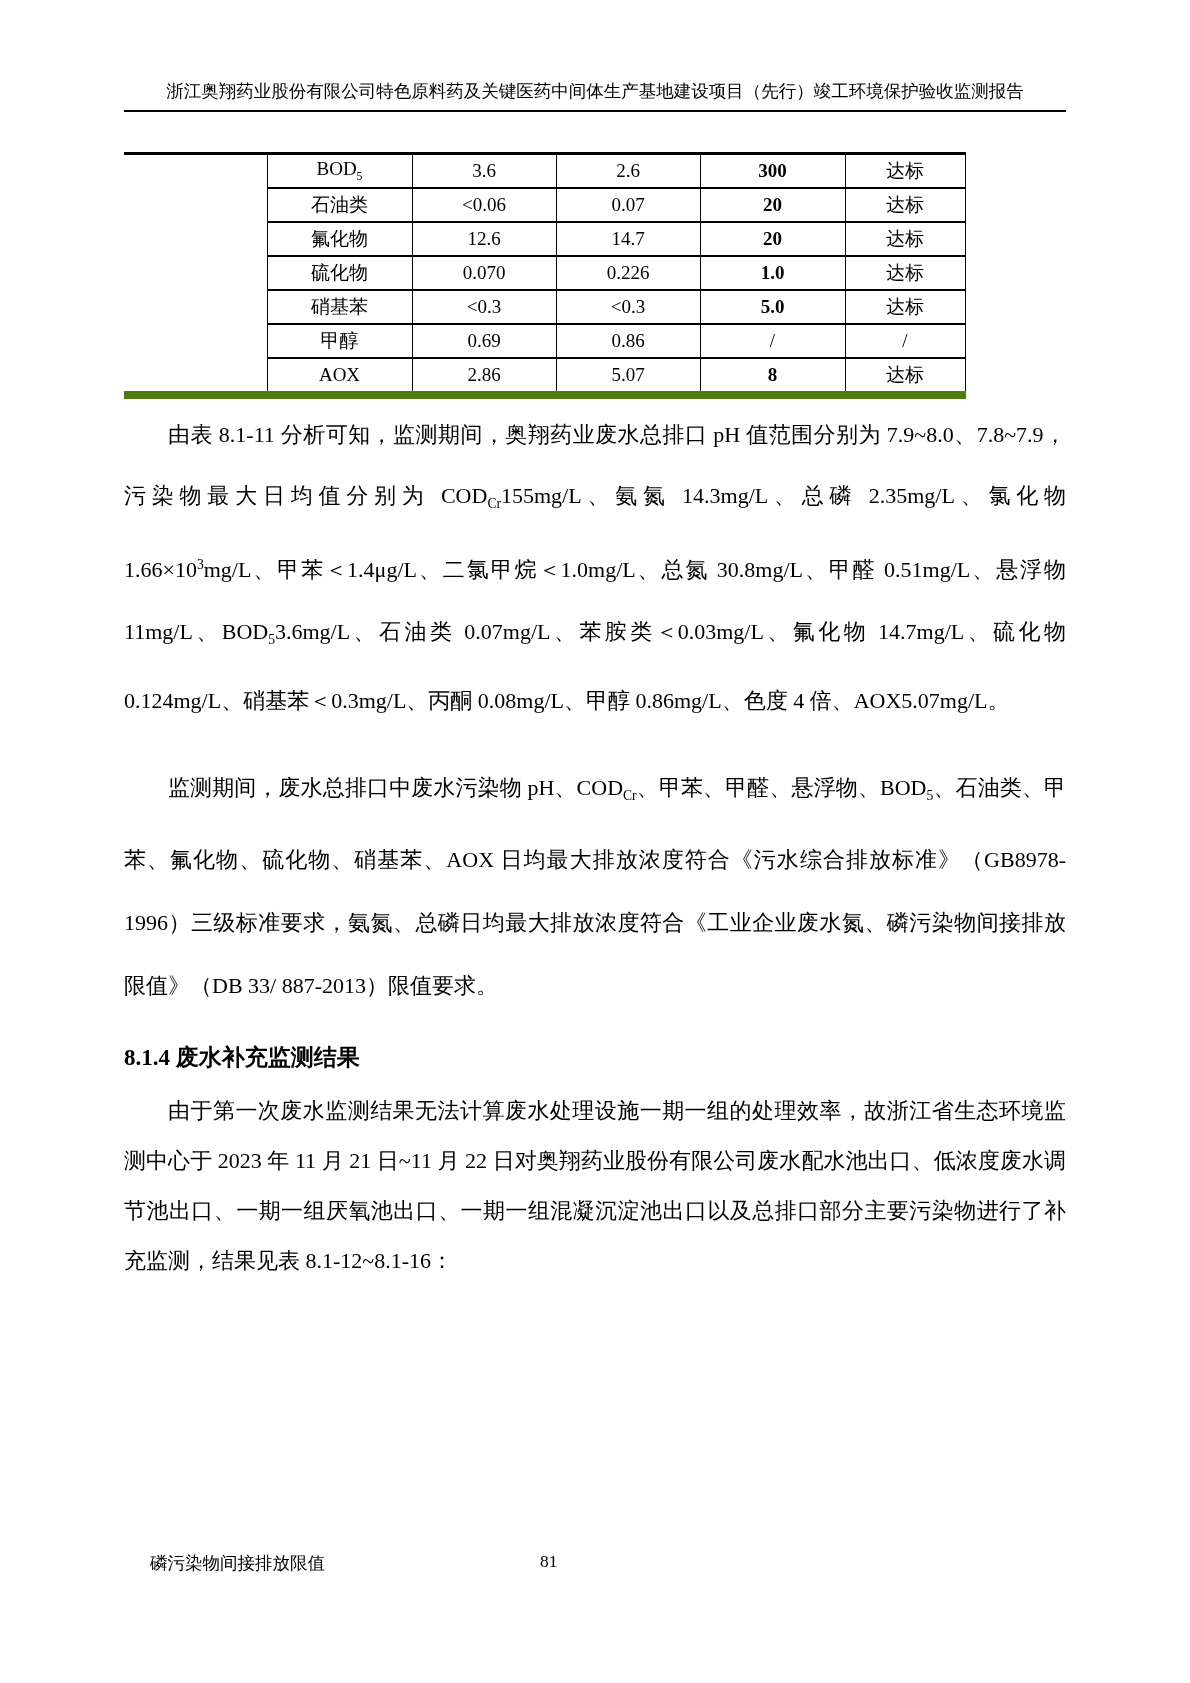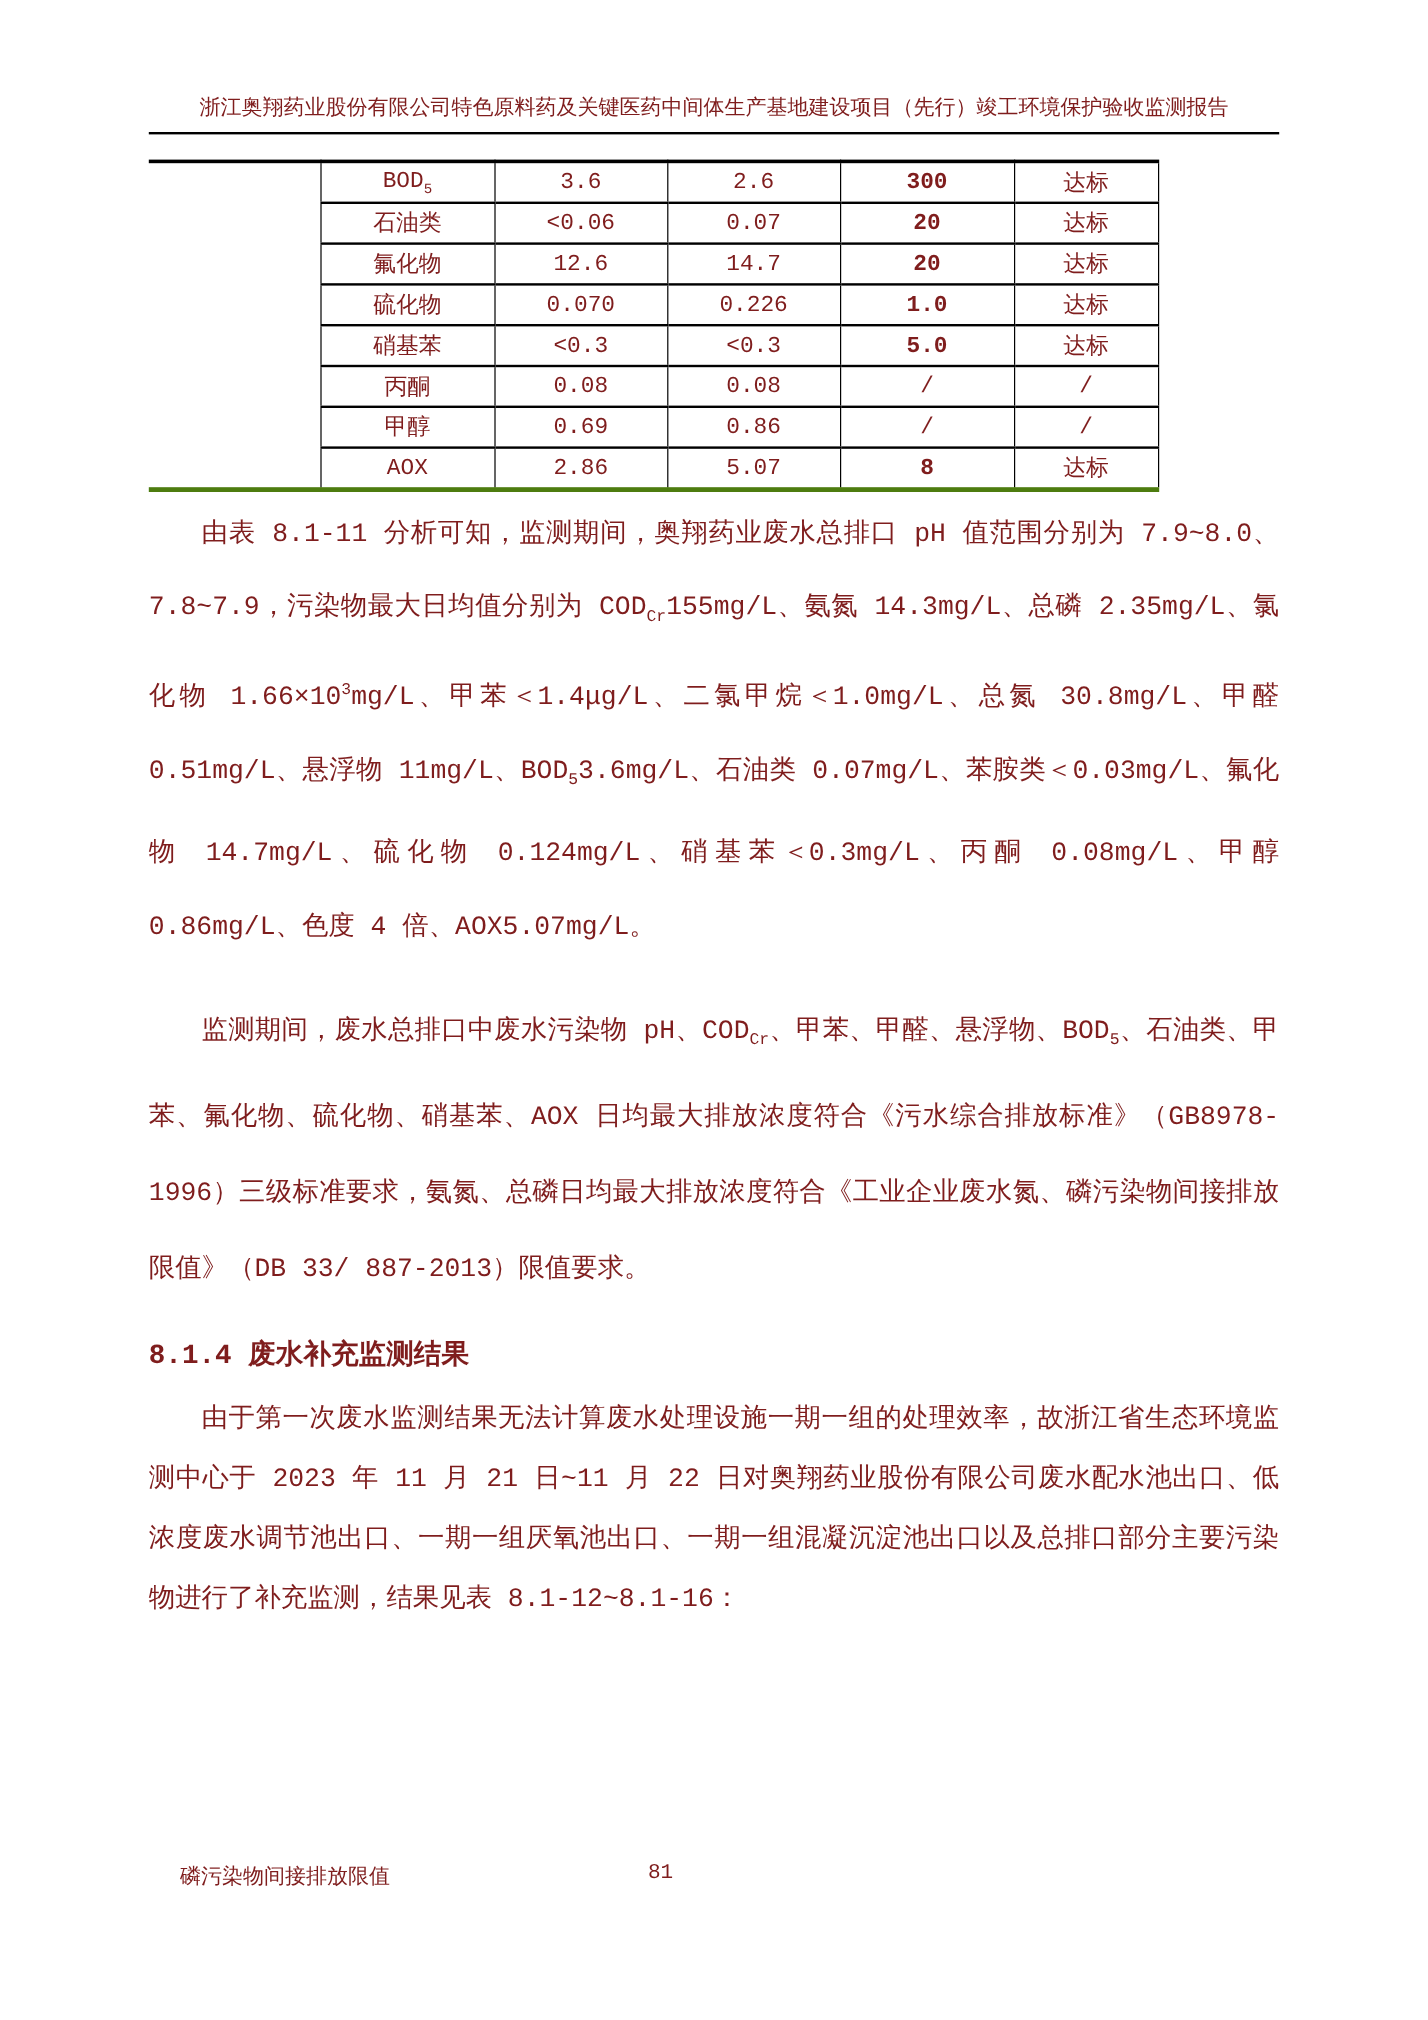--- a/index.html
+++ b/index.html
@@ -1,22 +1,22 @@
 <!DOCTYPE html>
 <html><head>
 <meta charset="utf-8">
 <style>
   html, body { margin: 0; padding: 0; background: #ffffff; }
   .page {
     position: relative;
     width: 1190px;
     height: 1683px;
     background: #ffffff;
-    color: #7f1d1d;
-    font-family: Liberation Mono, monospace;
+    color: #000000;
+    font-family: Liberation Serif, serif;
     overflow: hidden;
   }
   .content {
     position: absolute;
     left: 124px;
     top: 0;
     width: 942px;
   }
   
   .doc-header { padding-top: 80px; }
@@ -29,23 +29,23 @@
   .doc-header-rule {
     border: none;
     border-top: 2px solid #000;
     margin: 8px 0 0 0;
   }
   
   table.results {
     border-collapse: collapse;
     table-layout: fixed;
     width: 841px;
-    margin-top: 21px;
+    margin-top: 40px;
     border-top: 3px solid #000;
-    border-bottom: 4px solid #4d7c0f;
+    border-bottom: 8px solid #4d7c0f;
   }
   table.results td {
     height: 32px;
     padding: 0;
     text-align: center;
     vertical-align: middle;
     font-size: 19px;
   }
   td.c-empty { border: none; }
   td.cell {
@@ -148,28 +148,20 @@
           <tr>
             <td class="c-empty"></td>
             <td class="cell">硝基苯</td>
             <td class="cell">&lt;0.3</td>
             <td class="cell">&lt;0.3</td>
             <td class="cell bold">5.0</td>
             <td class="cell">达标</td>
           </tr>
           <tr>
             <td class="c-empty"></td>
-            <td class="cell">丙酮</td>
-            <td class="cell">0.08</td>
-            <td class="cell">0.08</td>
-            <td class="cell">/</td>
-            <td class="cell">/</td>
-          </tr>
-          <tr>
-            <td class="c-empty"></td>
             <td class="cell">甲醇</td>
             <td class="cell">0.69</td>
             <td class="cell">0.86</td>
             <td class="cell">/</td>
             <td class="cell">/</td>
           </tr>
           <tr>
             <td class="c-empty"></td>
             <td class="cell">AOX</td>
             <td class="cell">2.86</td>

